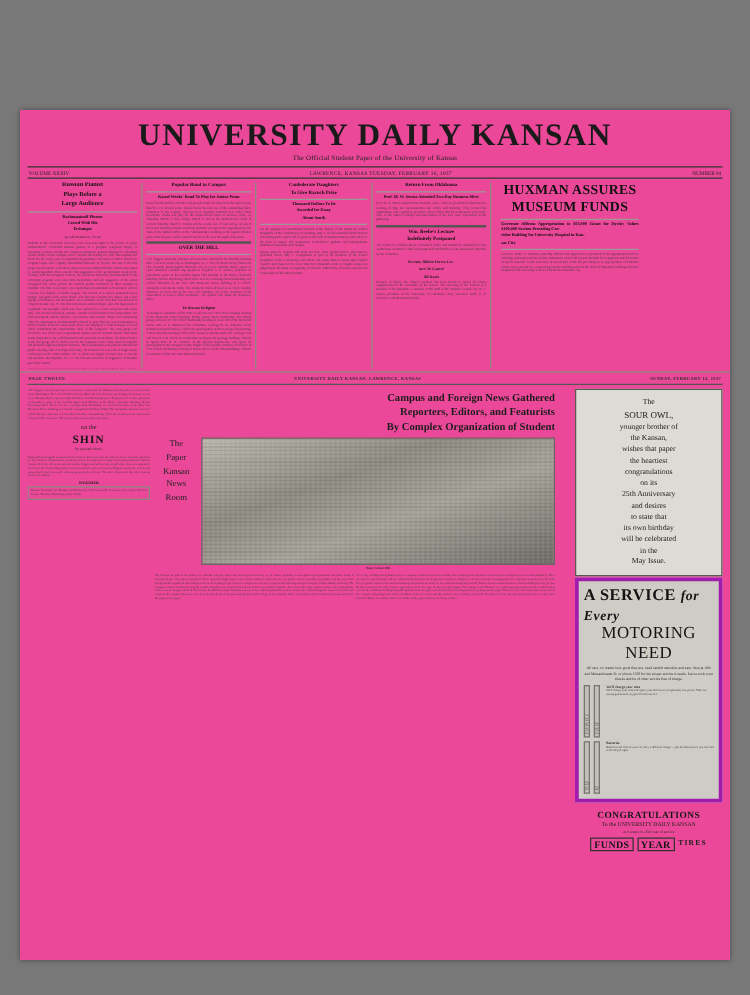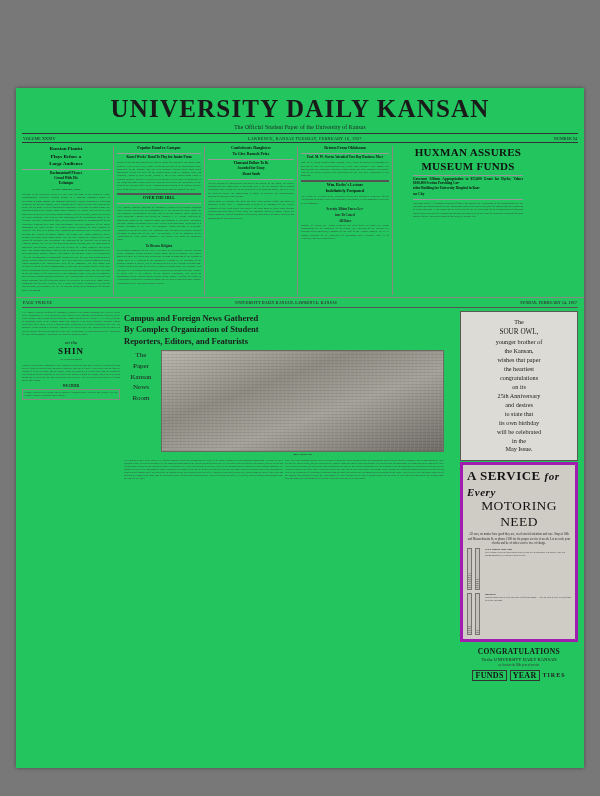--- a/index.html
+++ b/index.html
@@ -18,21 +18,21 @@
     width: 600px;
     height: 796px;
     background: #787878;
   }
   .paper {
     position: absolute;
     left: 16px;
     top: 88px;
     width: 568px;
     height: 680px;
-    background: #22c55e;
+    background: #ec4899;
     box-shadow: 0 0 4px rgba(0,0,0,0.4);
   }
   
   .masthead {
     text-align: center;
     padding-top: 8px;
   }
   .masthead-title {
     font-family: "Liberation Serif", serif;
     font-weight: bold;
@@ -140,21 +140,21 @@
   .inside-body {
     display: flex;
     gap: 4px;
     padding-top: 3px;
   }
   .left-col { width: 98px; }
   .mid-col { flex: 1; }
   .right-col { width: 118px; padding-left: 12px; }
 
   .center-head {
-    text-align: left;
+    text-align: right;
     font-weight: bold;
     font-size: 8.5px;
     line-height: 1.2;
     color: #1c1c1c;
     margin: 2px 0 4px 0;
   }
 
   
   .photo {
     background: linear-gradient(160deg,#b9b6ad 0%,#8e8b82 35%,#a5a29a 60%,#6f6d66 100%);
@@ -398,21 +398,21 @@
         <div class="rule-dbl"></div>
         <div class="hl s3">Wm. Beebe's Lecture</div>
         <div class="hl s3">Indefinitely Postponed</div>
         <div class="body-text">The lecture by William Beebe, scheduled earlier and tentatively scheduled for the Auditorium on March 2 has been postponed indefinitely, it was announced yesterday by the committee.</div>
         <div class="tiny-head">Seventy Albion Forces Lec-</div>
         <div class="tiny-head">ture To Cancel</div>
         <div class="tiny-head">All Dates</div>
         <div class="body-text">Because of illness, the Albion Goodwin has been forced to cancel all lecture engagements for the remainder of the season. The canceling of the lectures is a decision of his physician, a member of the staff of the Atlantic Council. Dr. W. C. Simon, president of the University of Oklahoma; Maj. Lawrence Duff, Jr. of Lawrence; and the Kansas faculty.</div>
       </div>
 
-      <div class="col coldiv" style="width:110px;padding-left:20px">
+      <div class="col coldiv" style="width:110px;padding-left:8px">
         <div class="hl big">HUXMAN ASSURES</div>
         <div class="hl big">MUSEUM FUNDS</div>
         <div class="rule-thin"></div>
         <div class="hl s4" style="text-align:justify;font-weight:bold">Governor Affirms Appropriation to $55,000 Grant for Dyche; Values $100,000 Section Providing Cor-</div>
         <div class="hl s4" style="text-align:justify;font-weight:bold">ridor Building for University Hospital in Kan-</div>
         <div class="hl s4" style="text-align:justify;font-weight:bold">sas City</div>
         <div class="rule-thin"></div>
         <div class="body-text">Governor Walter A. Huxman yesterday affirmed his approval to a provision of the appropriation bill for buildings and improvements of state institutions which will provide $55,000 for completion and decoration of Dyche museum. At the same time he served part of the bill providing for an appropriation of $100,000 which was to provide for a connecting corridor building between the clinic of dispensary building and main hospital for the University School of Medicine at Kansas City.</div>
       </div>
     </div>
@@ -434,22 +434,22 @@
             <div class="b">SHIN</div>
             <div class="c">By Kenneth Morris</div>
           </div>
           <div class="micro">Virginia Taylor happily announced to her Current Pot tavern that she had received a valentine gift from her boy friend in a distant town, and showed them the large box of candy. It was pointed out she found to contain all of the old sacks, and no wonder, Slippy had written, but no gift other than an explanatory letter from the friend telling that he had never loved anyone so much as Virginia, and in the next breath saying that he had a new girl and was going steady with her. The letter closed with this bit of parting advice and wisdom.</div>
           <div class="tiny-head">WEATHER</div>
           <div class="micro box-line">Kansas: Generally fair Tuesday and Wednesday. Continued mild. Lawrence and vicinity: Fair and warmer Tuesday; Wednesday partly cloudy.</div>
         </div>
 
         <div class="mid-col">
           <div class="center-head">Campus and Foreign News Gathered</div>
+          <div class="center-head" style="margin-top:-3px">Reporters, Editors, and Featurists</div>
           <div class="center-head" style="margin-top:-3px">By Complex Organization of Student</div>
-          <div class="center-head" style="margin-top:-3px">Reporters, Editors, and Featurists</div>
 
           <div class="mid-photo-row">
             <div style="width:34px">
               <div class="stack-words">The</div>
               <div class="stack-words">Paper</div>
               <div class="stack-words">Kansan</div>
               <div class="stack-words">News</div>
               <div class="stack-words">Room</div>
             </div>
             <div style="flex:1">

